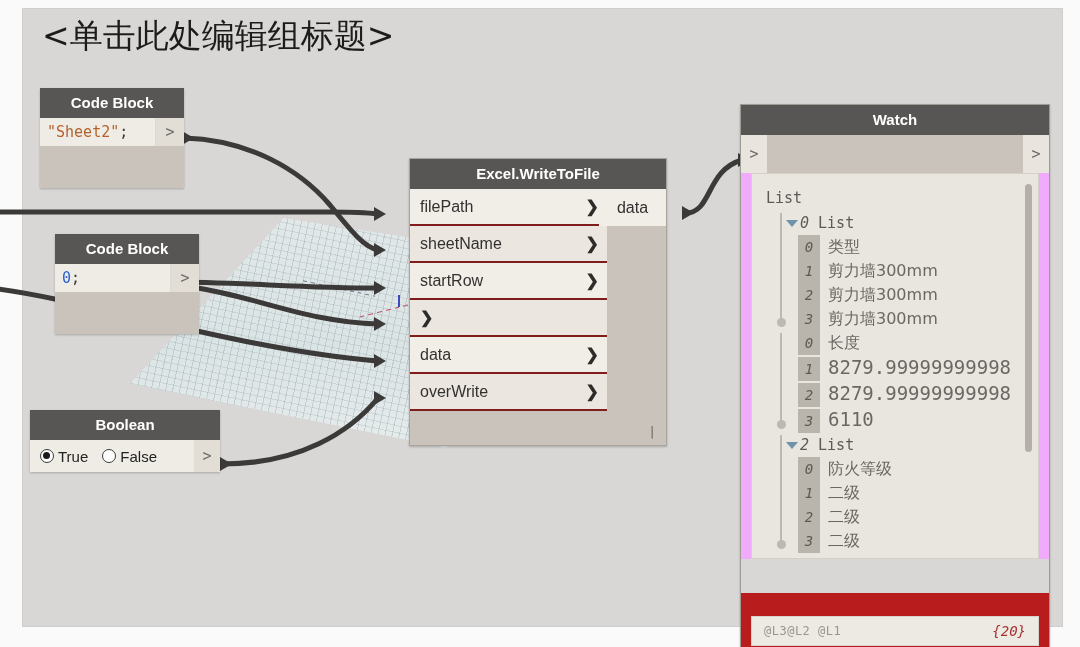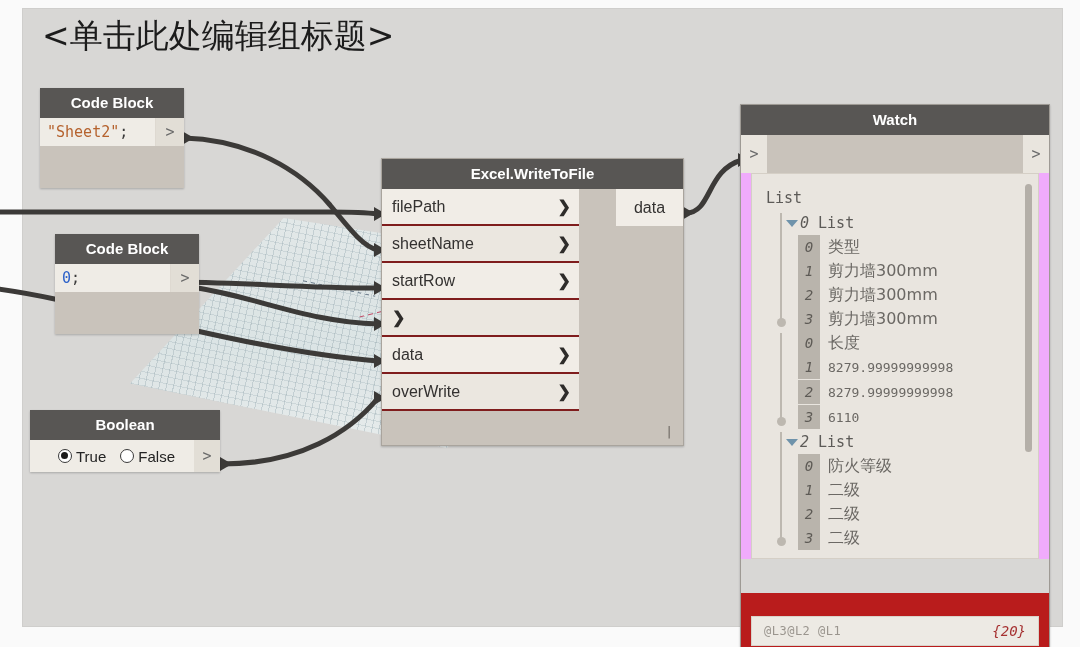--- a/index.html
+++ b/index.html
@@ -74,39 +74,39 @@
   .cb .cb-out {
     width: 28px; background: #e2ded6; color: #6b6b6b;
     font-family: "DejaVu Sans Mono", monospace; font-size: 15px;
     display: flex; align-items: center; justify-content: center;
   }
   .cb .cb-pad { height: 42px; background: #c9c3bb; }
 
   
   .bool { width: 190px; }
   .bool .bool-row { display: flex; height: 32px; align-items: stretch; background: #efece6; }
-  .bool .opts { flex: 1; display: flex; align-items: center; gap: 14px; padding-left: 28px; text-align: center; }
+  .bool .opts { flex: 1; display: flex; align-items: center; gap: 14px; padding-left: 10px; text-align: center; }
   .bool .opt { display: flex; align-items: center; gap: 4px; font-size: 15px; color: #232323; }
   .bool .radio {
     width: 14px; height: 14px; border-radius: 50%;
     border: 1.6px solid #3a3a3a; background: #ffffff;
     display: inline-block; position: relative;
   }
   .bool .radio.on::after {
     content: ""; position: absolute; left: 2.3px; top: 2.3px;
     width: 7px; height: 7px; border-radius: 50%; background: #1a1a1a;
   }
   .bool .bool-out {
     width: 26px; background: #e2ded6; color: #6b6b6b;
     font-family: "DejaVu Sans Mono", monospace; font-size: 15px;
     display: flex; align-items: center; justify-content: center;
   }
 
   
-  .fn { width: 303px; border: 1px solid #a9a49d; }
+  .fn { width: 258px; border: 1px solid #a9a49d; margin-left: 28px; }
   .fn .fn-header { background:#585654; }
   .fn .fn-io { position: relative; background:#c9c3bb; }
   .fn .in-row {
     width: 197px; height: 37px;
     background: #f1ede7;
     border-bottom: 2px solid #7f1d1d;
     display: flex; align-items: center;
     padding: 0 8px 0 10px;
   }
   .fn .in-row:nth-child(even) { background: #ebe7e0; }
@@ -167,21 +167,21 @@
     border-left: 6px solid transparent; border-right: 6px solid transparent;
     border-top: 7px solid #6f93ab; margin-right: 2px; vertical-align: 1px;
   }
   .watch .sub-head .idx { font-style: italic; color:#5c5a57; }
   .watch .item { line-height: 24px; white-space: nowrap; }
   .watch .badge {
     display:inline-block; min-width: 22px; text-align:center;
     background:#b9b4ac; color:#5d5a55; font-style: italic;
     font-size: 14px; padding: 0 4px; margin-right: 8px;
   }
-  .watch .val { font-size: 13px; color:#6b6864; }
+  .watch .val { font-size: 19px; color:#6b6864; }
   .watch .val.cjk { font-family: "DejaVu Sans", sans-serif; font-size: 16px; }
   .watch .w-foot-wrap { background:#b91c1c; padding: 23px 10px 10px; margin-top: 34px; }
   .watch .w-foot {
     height: 30px; background:#edeae4; border:1px solid #d9d3ca;
     display:flex; align-items:center; justify-content: space-between;
     padding: 0 12px;
     font-family: "DejaVu Sans Mono", monospace;
   }
   .watch .lacing { font-size: 12px; color:#9a958e; letter-spacing: .5px; }
   .watch .count { font-size: 14px; color:#a63232; font-style: italic; }

